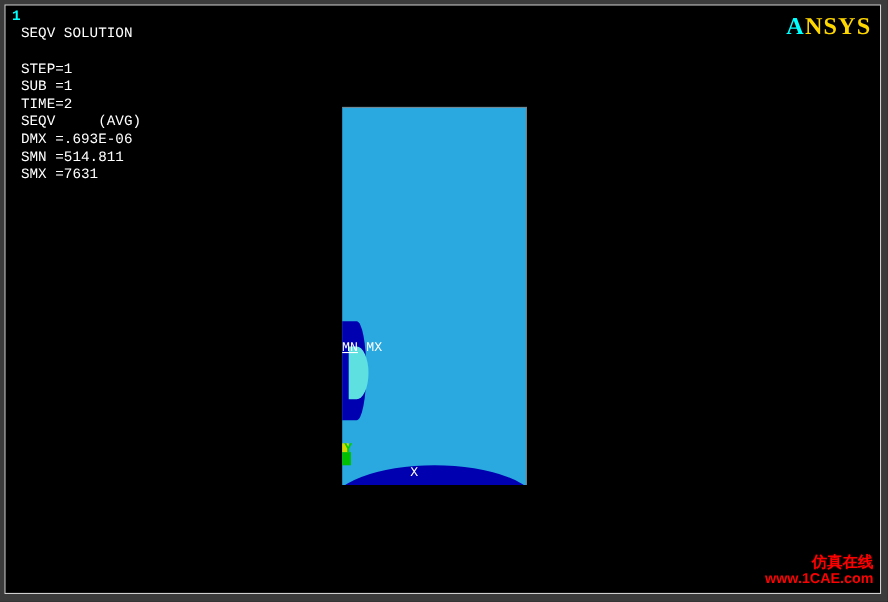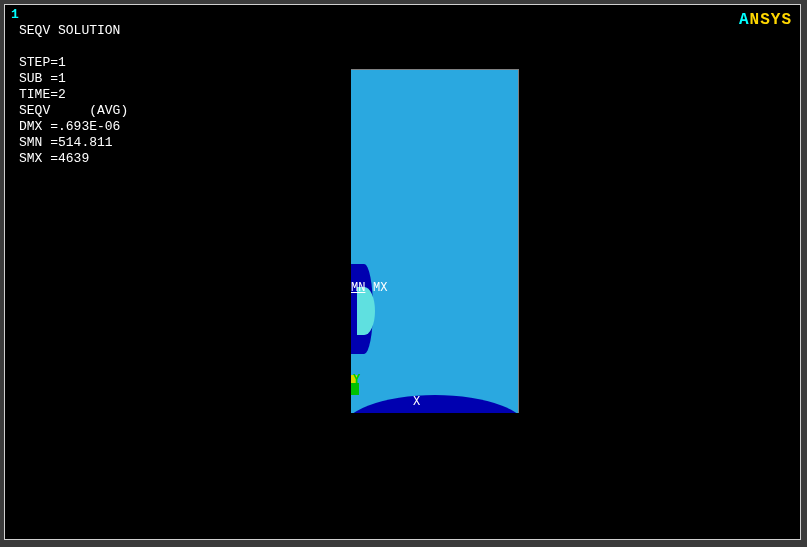--- a/index.html
+++ b/index.html
@@ -34,23 +34,24 @@
     left: 14px;
     top: 18px;
     color: #ffffff;
     line-height: 16px;
     white-space: pre;
   }
   .logo {
     position: absolute;
     right: 8px;
     top: 6px;
-    font-size: 16px;
+    font-size: 22px;
     font-weight: bold;
     letter-spacing: 1px;
+    font-family: Liberation Serif, serif;
   }
   .logo .a { color: #00ffff; }
   .logo .rest { color: #ffd700; }
   .datetime {
     position: absolute;
     right: 8px;
     top: 34px;
     color: #ffffff;
     text-align: right;
     line-height: 16px;
@@ -142,56 +143,59 @@
   }
   .watermark .url {
     color: #ff0000;
     font-size: 13px;
     font-weight: bold;
   }
   
   .model-clip {
     position: absolute;
     left: 306px;
-    top: 64px;
+    top: 92px;
     width: 168px;
     height: 344px;
     overflow: hidden;
-    margin-left: 40px;
   }
 </style>
 </head>
 <body>
 
 <div class="viewport">
 
   <div class="window-num">1</div>
 
   <div class="info-block"><span>SEQV SOLUTION</span>
 
 <span>STEP=1</span>
 <span>SUB =1</span>
 <span>TIME=2</span>
 <span>SEQV     (AVG)</span>
 <span>DMX =.693E-06</span>
 <span>SMN =514.811</span>
-<span>SMX =4639</span></div>
+<span>SMX =7631</span></div>
 
   <div class="logo">
     <span class="a">A</span><span class="rest">NSYS</span>
   </div>
 
 
   <div class="model-clip">
     <div style="position:absolute; inset:0; background:#2aa8e0; border-top:1px solid #808080; border-right:1px solid #808080;"></div>
     <div class="patch-left"></div>
     <div class="patch-left-inner"></div>
     <div class="arc-bottom"></div>
     <div class="corner-bl"></div>
     <div class="corner-bl2"></div>
     <div class="mn-label">MN</div>
     <div class="mx-label">MX</div>
     <div class="y-label">Y</div>
     <div class="x-label">X</div>
   </div>
 
+  <div class="watermark">
+    <div class="cn">仿真在线</div>
+    <div class="url">www.1CAE.com</div>
+  </div>
 
 </div>
 
 </body></html>

